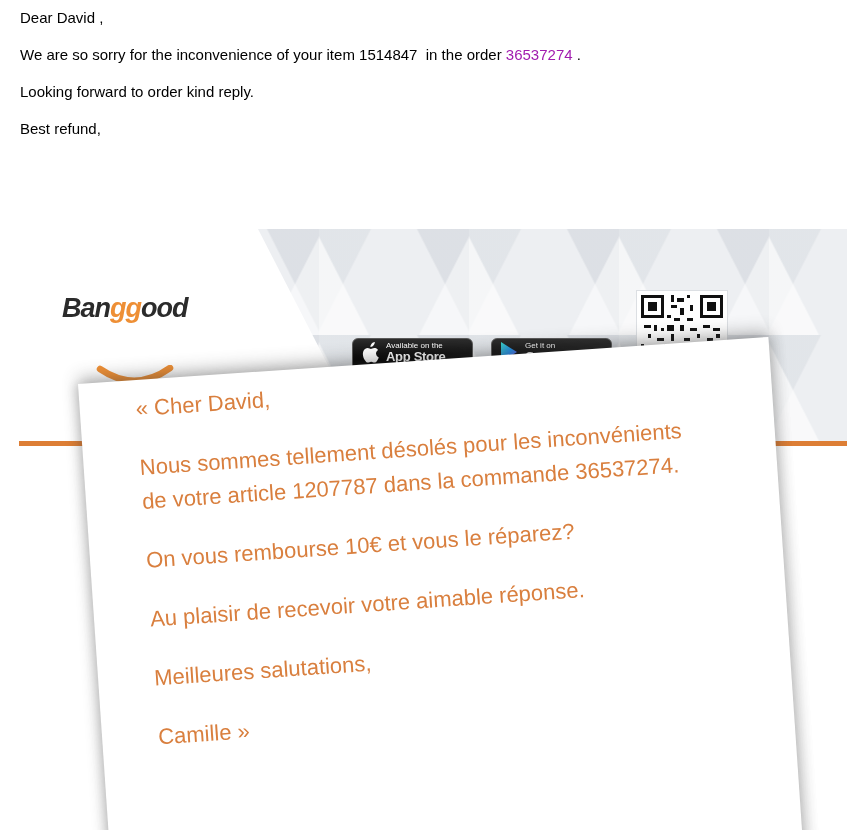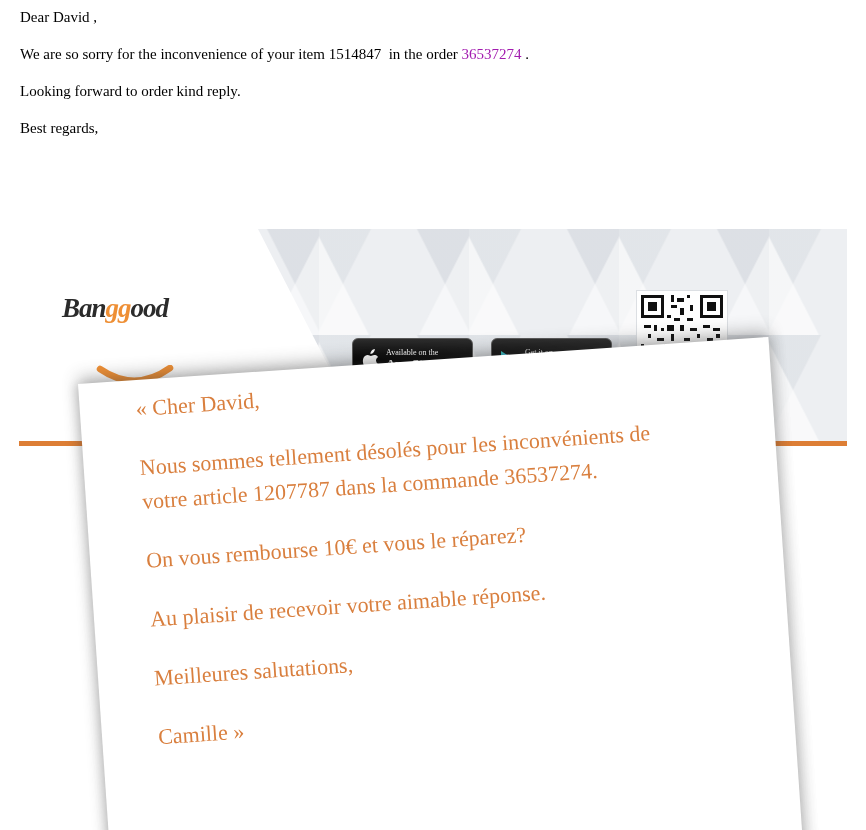--- a/index.html
+++ b/index.html
@@ -1,19 +1,19 @@
 <!DOCTYPE html>
 <html><head>
 <meta charset="utf-8">
 <style>
   * { box-sizing: border-box; }
   html,body { margin:0; padding:0; background:#fff; }
   .stage {
     position:relative; width:866px; height:830px; overflow:hidden;
-    background:#fff; font-family:Liberation Serif, serif;
+    background:#fff; font-family:Liberation Sans, sans-serif;
   }
 
   
   .email-text { position:absolute; left:20px; top:9px; right:14px; color:#000;
     font-size:15px; line-height:17px; }
   .email-text p { margin:0 0 20px 0; white-space:pre-wrap; }
   .order-link { color:#a21caf; text-decoration:none; cursor:pointer; }
 
   
   .banner { position:absolute; left:19px; top:229px; width:828px; height:217px;
@@ -38,21 +38,21 @@
   .logo-com { position:absolute; left:108px; top:74px; font-style:italic; font-weight:bold;
     font-size:26px; color:#c8242a; letter-spacing:1px; white-space:nowrap; }
 
   .promo { position:absolute; left:333px; top:56px; font-size:19px; line-height:20px;
     color:#45484b; white-space:nowrap; }
   .promo-orange { color:#e8822d; font-weight:bold; }
 
   .badges { position:absolute; left:333px; top:109px; display:flex; gap:18px; }
   .badge { width:121px; height:37px; background:linear-gradient(#2e2e2e,#000 60%);
     border:1px solid #5a5a5a; border-radius:6px; color:#fff; display:flex;
-    align-items:flex-end; padding:3px 8px; gap:7px; cursor:pointer; }
+    align-items:flex-start; padding:3px 8px; gap:7px; cursor:pointer; }
   .badge-txt { display:flex; flex-direction:column; line-height:1.05; }
   .badge-top { font-size:8px; }
   .badge-bottom { font-size:13px; font-weight:bold; letter-spacing:-.3px; }
 
   .qr { position:absolute; left:618px; top:62px; width:90px; height:90px;
     background:#fff; padding:4px; box-shadow:0 0 0 1px #dcdfe3; }
 
   
   .paper { position:absolute; left:78px; top:384px; width:692px; height:520px;
     background:#fff; transform:rotate(-3.9deg); transform-origin:0 0; z-index:5;
@@ -64,21 +64,21 @@
 </style>
 </head>
 <body>
 
 <div class="stage">
 
   <div class="email-text">
     <p>Dear David ,</p>
     <p><span>We are so sorry for the inconvenience of your item 1514847  in the order </span><a class="order-link">36537274</a><span> .</span></p>
     <p>Looking forward to order kind reply.</p>
-    <p>Best regards,</p>
+    <p>Best refund,</p>
   </div>
 
   <div class="banner">
     <div class="banner-white"></div>
 
     <div class="logo">
       <div class="logo-word"><span class="lg-dark">Ban</span><span class="lg-orange">gg</span><span class="lg-dark">ood</span></div>
       <svg class="logo-smile" width="80" height="26" viewBox="0 0 80 26">
         <path d="M5 4 Q 40 28 75 3" fill="none" stroke="#ee8f35" stroke-width="6.5" stroke-linecap="round"></path>
       </svg>

